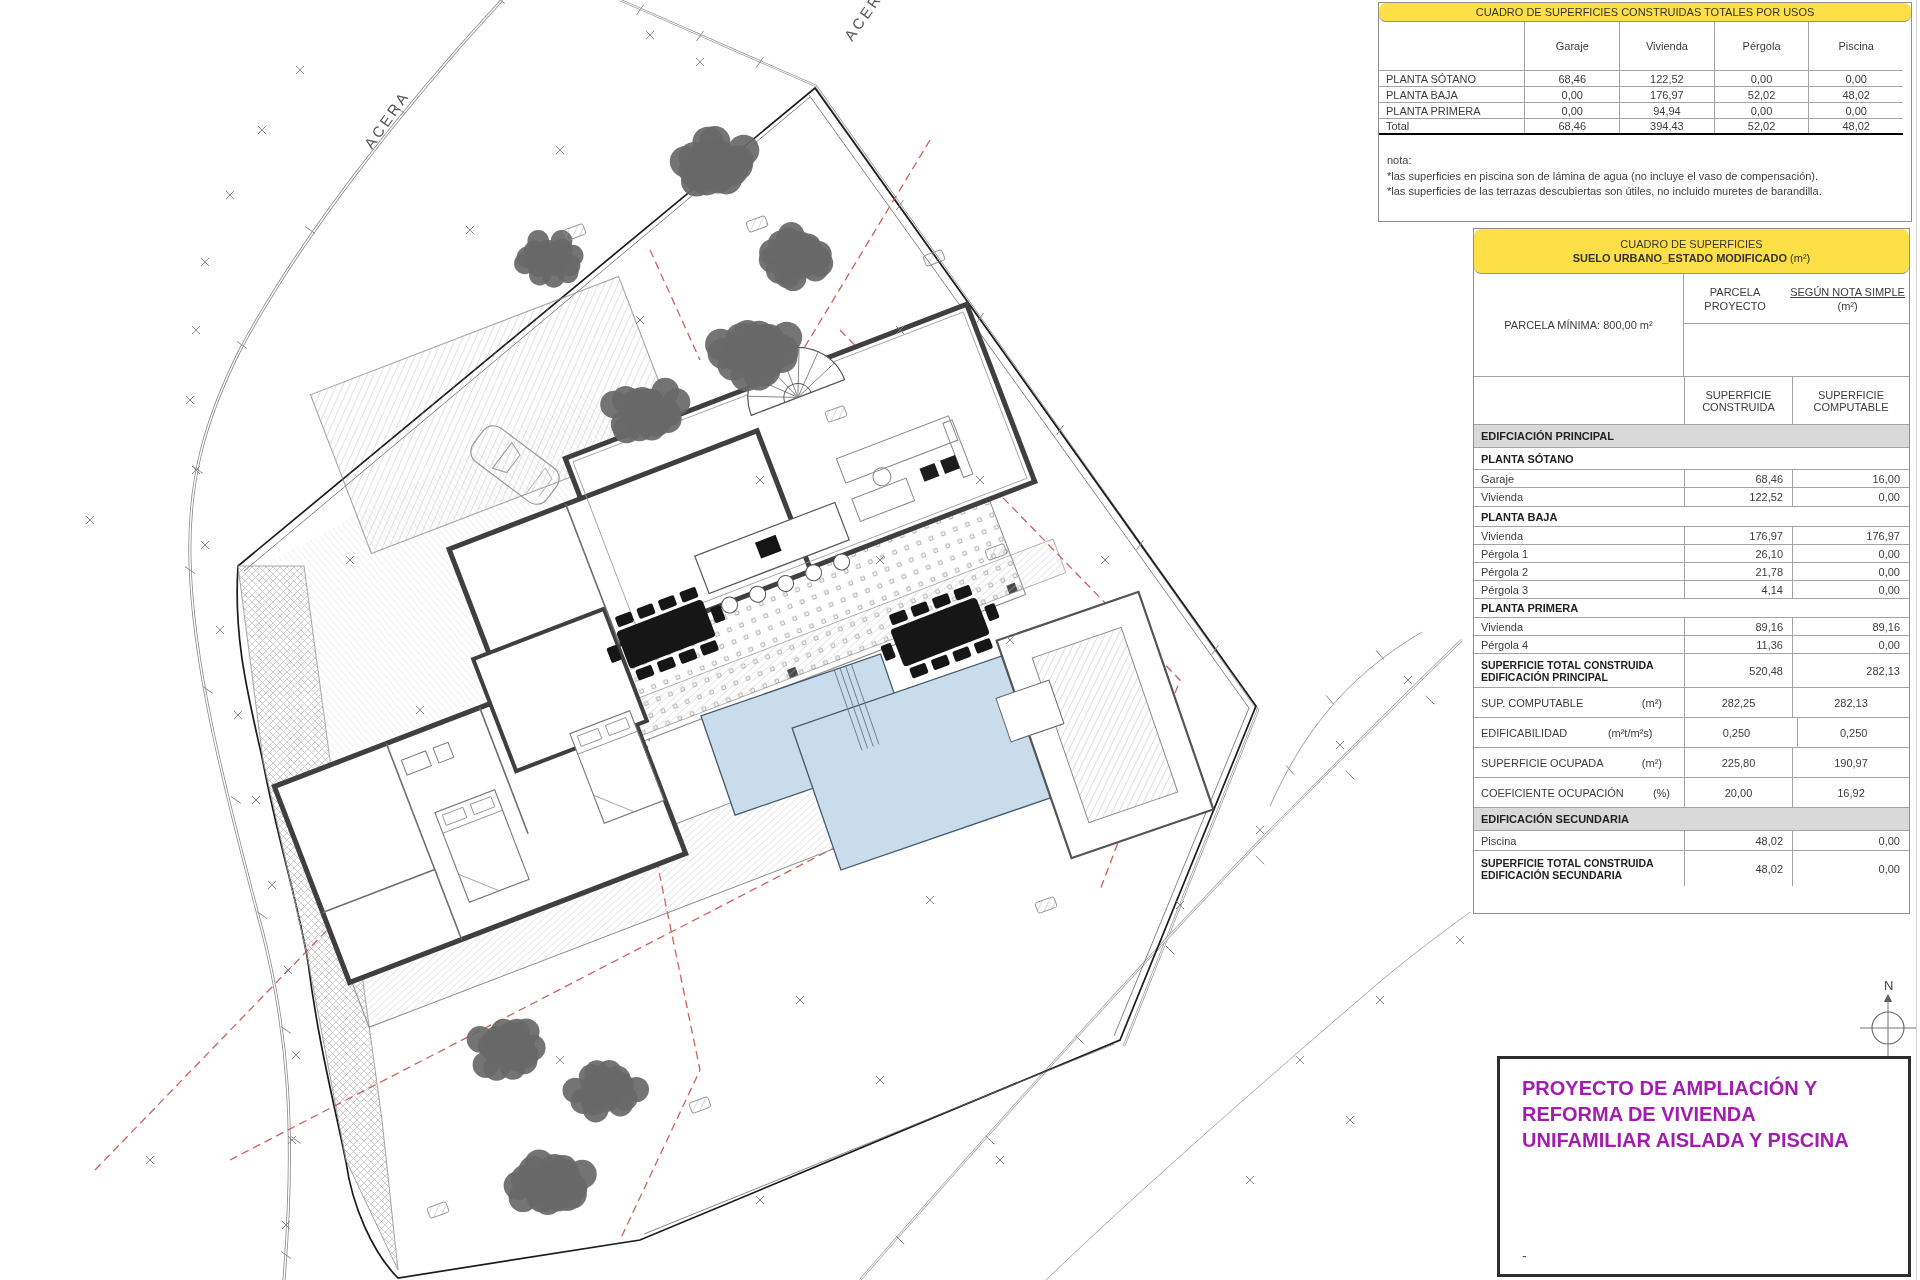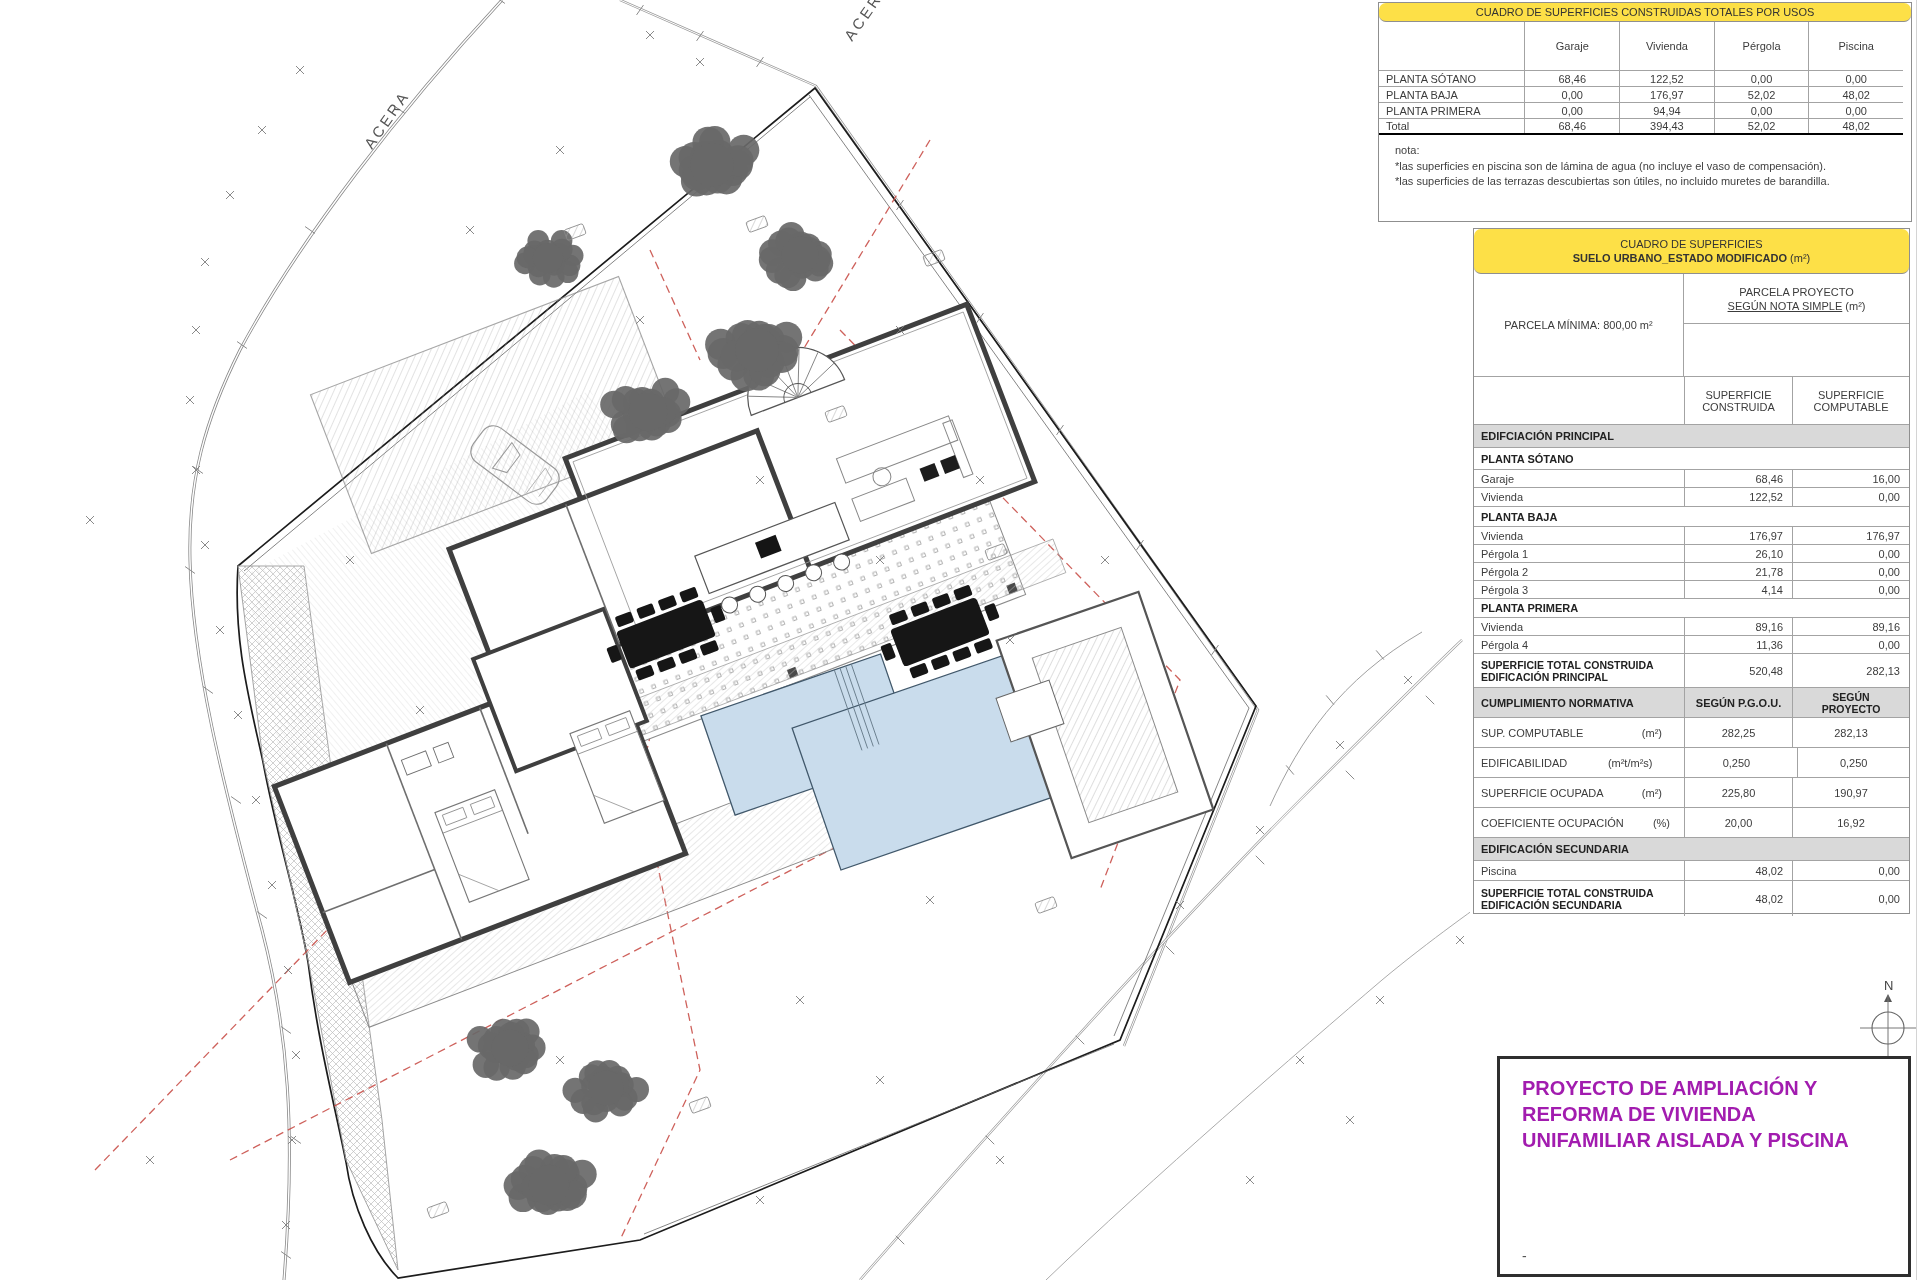--- a/index.html
+++ b/index.html
@@ -484,38 +484,38 @@
         <div class="cell u-val cc bL">0,00</div>
       </div>
       <div class="row" style="height:17px;border-bottom:2px solid #000000;">
         <div class="cell u-lab cl">Total</div>
         <div class="cell u-val cc bL">68,46</div>
         <div class="cell u-val cc bL">394,43</div>
         <div class="cell u-val cc bL">52,02</div>
         <div class="cell u-val cc bL">48,02</div>
       </div>
     </div>
-    <div class="notes" style="top:140px;margin-left:8px;">
+    <div class="notes" style="top:150px;">
       <div>nota:</div>
       <div>*las superficies en piscina son de lámina de agua (no incluye el vaso de compensación).</div>
       <div>*las superficies de las terrazas descubiertas son útiles, no incluido muretes de barandilla.</div>
     </div>
   </div>
 
   <div class="tbox" id="sup-table" style="left:1473px;top:228px;width:437px;height:686px;">
     <div class="titlebar" style="height:44px;flex-direction:column;line-height:14px;">
       <div>CUADRO DE SUPERFICIES</div>
       <div><b>SUELO URBANO_ESTADO MODIFICADO</b>
            <span>(m²)</span></div>
     </div>
 
     <div class="row" style="height:102px;border-top:none;">
       <div class="cell s-lab cc">PARCELA MÍNIMA: 800,00 m²</div>
       <div class="bL" style="width:226px;display:flex;flex-direction:column;">
-        <div class="cell cc" style="height:50px;flex-direction:column;line-height:14px;border-bottom:1px solid #a3a3a3;width:100%;">
+        <div class="cell cc" style="height:50px;flex-direction:row;line-height:14px;border-bottom:1px solid #a3a3a3;width:100%;">
           <div>PARCELA PROYECTO</div>
           <div><span class="underl">SEGÚN NOTA SIMPLE</span>
                <span>(m²)</span></div>
         </div>
       </div>
     </div>
 
     <div class="row" style="height:48px;">
       <div class="cell s-lab"></div>
       <div class="cell s-v1 cc bL twolines" style="align-items:center;">
@@ -589,28 +589,20 @@
 
     <div class="row" style="height:34px;">
       <div class="cell s-lab cl twolines bold" style="font-size:10.5px;">
         <div>SUPERFICIE TOTAL CONSTRUIDA</div>
         <div>EDIFICACIÓN PRINCIPAL</div>
       </div>
       <div class="cell s-v1 cr bL">520,48</div>
       <div class="cell s-v2 cr bL">282,13</div>
     </div>
 
-    <div class="row band" style="height:30px;">
-      <div class="cell s-lab cl bold">CUMPLIMIENTO NORMATIVA</div>
-      <div class="cell s-v1 cc bL bold">SEGÚN P.G.O.U.</div>
-      <div class="cell s-v2 cc bL bold twolines" style="align-items:center;font-size:10.5px;">
-        <div>SEGÚN</div>
-        <div>PROYECTO</div>
-      </div>
-    </div>
 
     <div class="row" style="height:30px;">
       <div class="cell s-lab cl">
           <span>SUP. COMPUTABLE</span>
         <span class="unitspan">(m²)</span>
         </div>
       <div class="cell s-v1 cc bL">282,25</div>
       <div class="cell s-v2 cc bL">282,13</div>
     </div>
     <div class="row" style="height:30px;gap:10px;">

